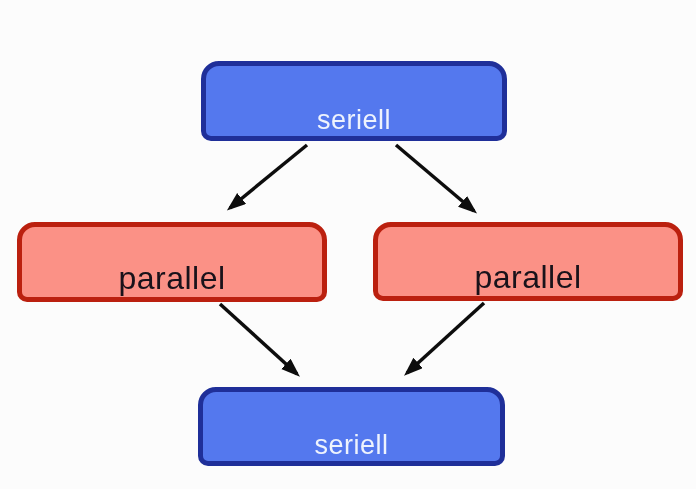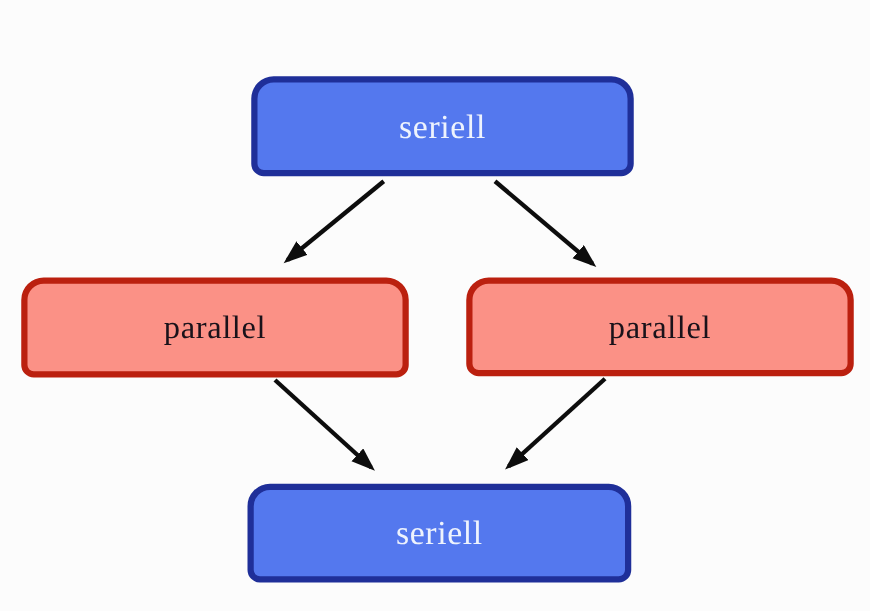--- a/index.html
+++ b/index.html
@@ -20,41 +20,40 @@
     left: 0;
     top: 0;
     width: 696px;
     height: 489px;
     pointer-events: none;
   }
   .node {
     position: absolute;
     box-sizing: border-box;
     display: flex;
-    align-items: center;
+    align-items: flex-end;
     justify-content: center;
     border-radius: 18px 18px 10px 10px;
-    font-family: Liberation Serif, serif;
   }
   .node.serial {
     background: #5478ee;
     border: 5px solid #1f2f99;
   }
   .node.parallel {
     background: #fb9186;
     border: 5px solid #bb200f;
   }
   .node.serial .label {
     color: #eef3fd;
     font-size: 27px;
     letter-spacing: 0.5px;
   }
   .node.parallel .label {
     color: #19121a;
-    font-size: 26px;
+    font-size: 32px;
     letter-spacing: 0.5px;
   }
   .node-top    { left: 201px; top: 61px;  width: 306px; height: 80px; }
   .node-left   { left: 17px;  top: 222px; width: 310px; height: 80px; }
   .node-right  { left: 373px; top: 222px; width: 310px; height: 79px; }
   .node-bottom { left: 198px; top: 387px; width: 307px; height: 79px; }
 </style>
 </head>
 <body>
 

